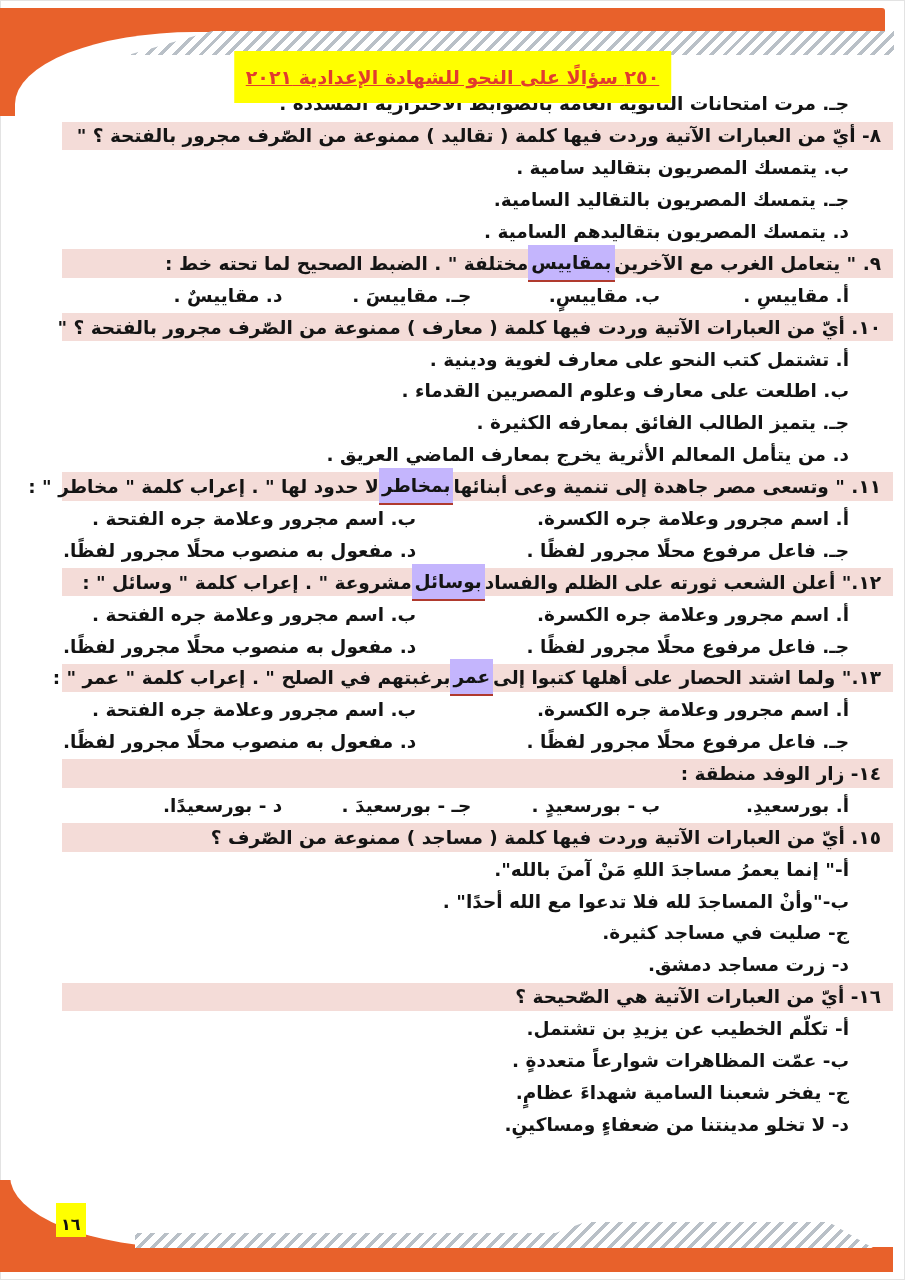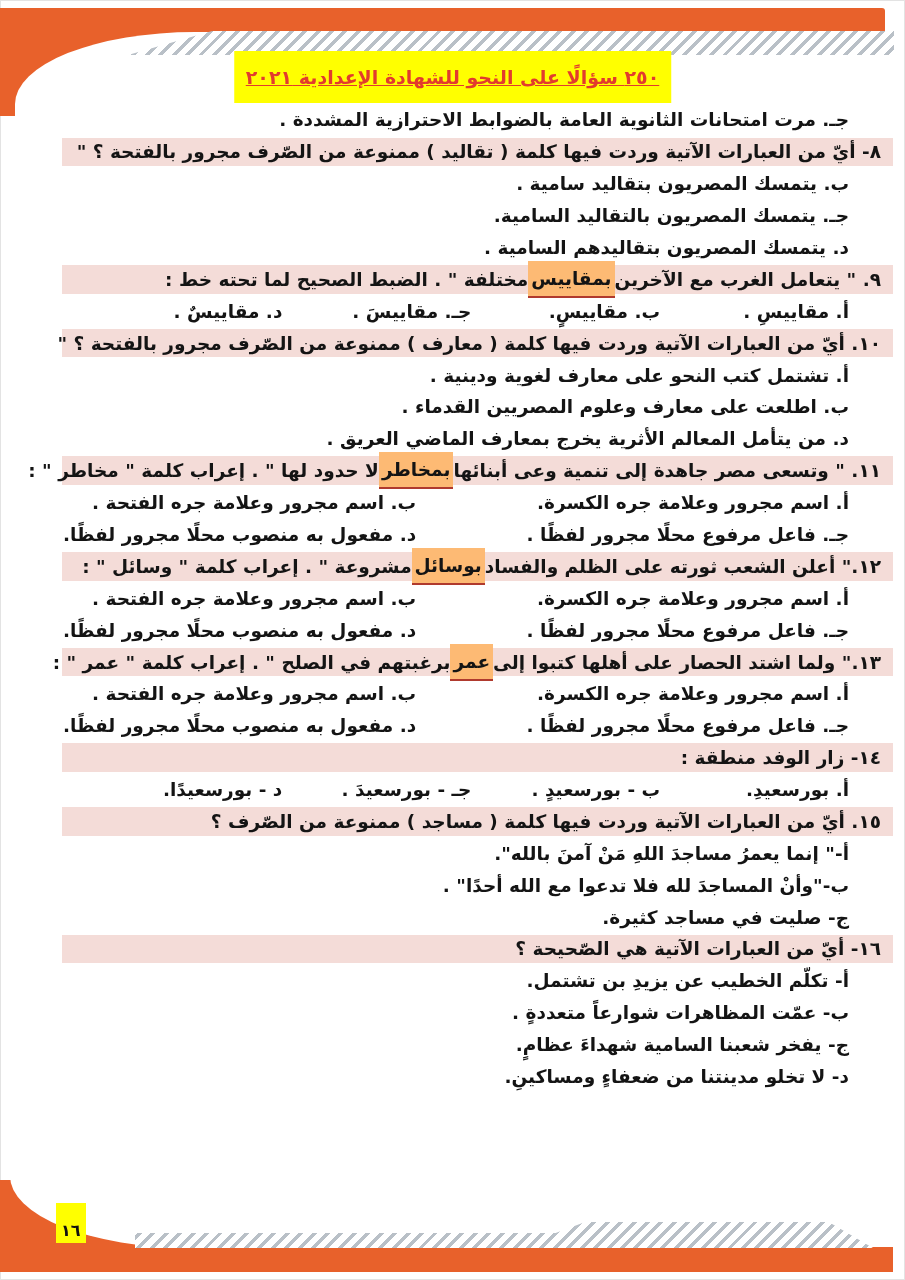--- a/index.html
+++ b/index.html
@@ -20,39 +20,39 @@
   .band-bottom{position:absolute;left:0;top:1247px;width:893px;height:25px;background:#e8612b;}
   .wedge-bottom{position:absolute;left:0;top:1180px;width:220px;height:70px;background:#e8612b;}
   .wedge-bottom-mask{position:absolute;left:10px;top:1158px;width:420px;height:90px;background:#fff;border-bottom-left-radius:180px 72px;}
   .stripes-bottom{
     position:absolute;left:135px;top:1222px;width:738px;height:26px;
     background:repeating-linear-gradient(135deg,#b9c0c7 0 3.5px,#ffffff 3.5px 9.5px);
     clip-path:polygon(0 42%,57% 42%,61% 0,94% 0,100% 100%,0 100%);
   }
   .page-num{
     position:absolute;left:56px;top:1203px;background:#ffff00;color:#111;
-    font-size:16px;padding:18px 5px 2px;line-height:20px;
+    font-size:16px;padding:12px 5px 2px;line-height:20px;
   }
   
   .title{
     position:absolute;top:51px;left:50%;transform:translateX(-50%);
     background:#ffff00;color:#e23b2e;font-size:19px;line-height:26px;
     padding:13px 12px;text-decoration:underline;white-space:nowrap;z-index:3;
   }
   
   .content{
     position:absolute;left:62px;top:88px;width:831px;
-    display:flex;flex-direction:column;direction:rtl;margin-top:16px;
+    display:flex;flex-direction:column;direction:rtl;
   }
   .row{height:31.9px;display:flex;align-items:center;font-size:18.5px;white-space:nowrap;}
   .row.plain,.row.opt{padding-right:44px;}
   .row.q{background:#f4dcd8;height:28.5px;margin:1.7px 0;padding-right:12px;}
   .row.opt2{display:grid;grid-template-columns:55% 45%;align-items:center;padding-right:44px;}
   .row.opt4{display:grid;grid-template-columns:24% 24% 24% 28%;align-items:center;padding-right:44px;}
-  .hl{background:#fdba74;border-bottom:2.5px solid #b03a2e;padding:7px 3px;}
+  .hl{background:#c4b5fd;border-bottom:2.5px solid #b03a2e;padding:7px 3px;}
 </style>
 </head>
 <body>
 
 <div class="page">
 
   <div class="band-top"></div>
   <div class="wedge-top"></div>
   <div class="wedge-top-mask"></div>
   <div class="stripes-top"></div>
@@ -97,20 +97,23 @@
     <div class="row q">
         <span>١٠. أيّ من العبارات الآتية وردت فيها كلمة ( معارف ) ممنوعة من الصّرف مجرور بالفتحة ؟ "</span>
       </div>
     <div class="row opt">
         <span>أ. تشتمل كتب النحو على معارف لغوية ودينية .</span>
       </div>
     <div class="row opt">
         <span>ب. اطلعت على معارف وعلوم المصريين القدماء .</span>
       </div>
     <div class="row opt">
+        <span>جـ. يتميز الطالب الفائق بمعارفه الكثيرة .</span>
+      </div>
+    <div class="row opt">
         <span>د. من يتأمل المعالم الأثرية يخرج بمعارف الماضي العريق .</span>
       </div>
 
     <div class="row q">
       <span>١١. " وتسعى مصر جاهدة إلى تنمية وعى أبنائها </span>
         <span class="hl">بمخاطر</span>
         <span> لا حدود لها " . إعراب كلمة " مخاطر " :</span>
     </div>
     <div class="row opt2">
       <span>أ. اسم مجرور وعلامة جره الكسرة.</span>
@@ -164,20 +167,23 @@
       </div>
     <div class="row opt">
         <span>أ-" إنما يعمرُ مساجدَ اللهِ مَنْ آمنَ بالله".</span>
       </div>
     <div class="row opt">
         <span>ب-"وأنْ المساجدَ لله فلا تدعوا مع الله أحدًا" .</span>
       </div>
     <div class="row opt">
         <span>ج- صليت في مساجد كثيرة.</span>
       </div>
+    <div class="row opt">
+        <span>د- زرت مساجد دمشق.</span>
+      </div>
 
     <div class="row q">
         <span>١٦- أيّ من العبارات الآتية هي الصّحيحة ؟</span>
       </div>
     <div class="row opt">
         <span>أ- تكلّم الخطيب عن يزيدِ بن تشتمل.</span>
       </div>
     <div class="row opt">
         <span>ب- عمّت المظاهرات شوارعاً متعددةٍ .</span>
       </div>

